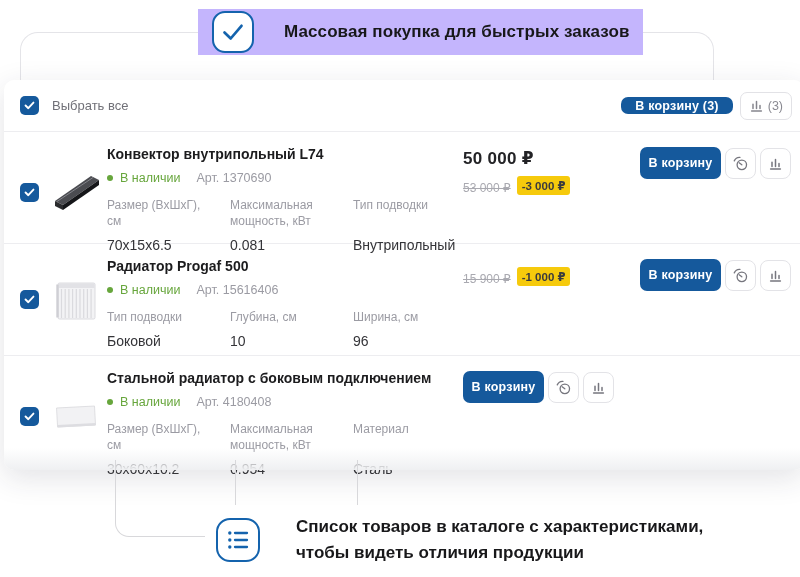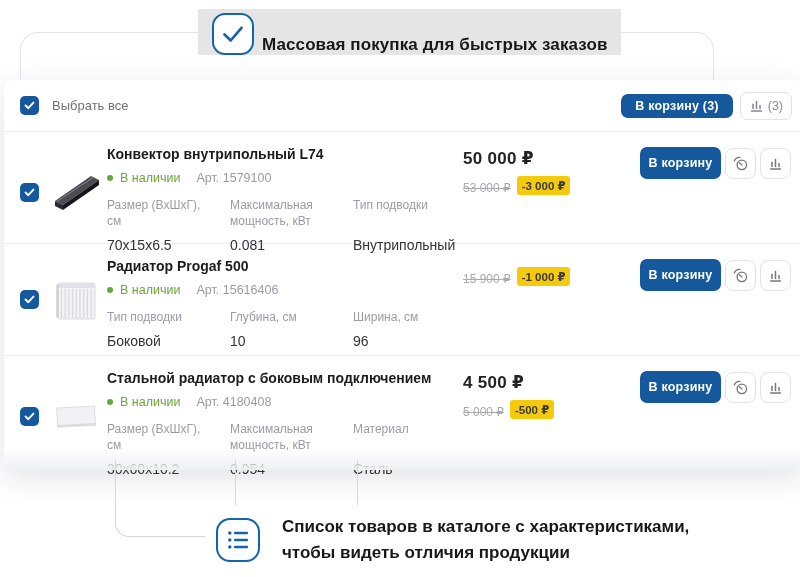--- a/index.html
+++ b/index.html
@@ -13,22 +13,22 @@
   
   .frame {
     position:absolute; left:20px; top:32px; width:694px; height:70px;
     border:1px solid #e4e4e8; border-bottom:none;
     border-radius:18px 18px 0 0; z-index:1;
   }
 
   
   .top-callout {
     position:absolute; left:198px; top:9px; z-index:3;
-    display:flex; align-items:flex-end; gap:8px;
-    background:#e5e5e5; padding:0 14px; height:46px;
+    display:flex; align-items:center; gap:30px;
+    background:#c4b5fd; padding:0 14px; height:46px;
   }
   .callout-icon {
     width:42px; height:42px; flex:0 0 42px;
     border:2.5px solid #1463ad; border-radius:13px; background:#fff;
     display:flex; align-items:center; justify-content:center;
   }
   .callout-text { font-size:17px; font-weight:bold; color:#18181a; letter-spacing:.1px; }
 
   
   .card {
@@ -48,21 +48,21 @@
   }
   .checkbox {
     width:19px; height:19px; background:#15599c; border-radius:5px;
     display:flex; align-items:center; justify-content:center; cursor:pointer; flex:0 0 19px;
   }
   .select-all-label { margin-left:13px; font-size:13px; color:#717178; }
   .header-actions { margin-left:auto; display:flex; align-items:center; gap:7px; }
   .btn-primary {
     background:#15599c; color:#fff; border:none; border-radius:7px;
     font-family:inherit; font-size:12.5px; font-weight:bold; letter-spacing:.2px;
-    height:24px; padding:0 14px; cursor:pointer;
+    height:17px; padding:0 14px; cursor:pointer;
   }
   .btn-compare-header {
     height:28px; padding:0 8px; background:#fff; border:1px solid #e2e2e6;
     border-radius:7px; color:#8a8a92; font-family:inherit; font-size:12.5px;
     display:flex; align-items:center; gap:4px; cursor:pointer;
   }
 
   .product-row {
     height:112px; display:grid;
     grid-template-columns:30px 57px 1fr 177px 152px;
@@ -113,21 +113,21 @@
   }
   .leader-mid, .leader-right {
     position:absolute; top:460px; width:1px; height:45px; background:#d8d8db; z-index:4;
   }
   .leader-mid { left:235px; }
   .leader-right { left:357px; }
 
   
   .bottom-callout {
     position:absolute; left:216px; top:514px; z-index:4;
-    display:flex; align-items:center; gap:22px;
+    display:flex; align-items:center; gap:36px;
   }
   .bottom-callout .callout-icon { width:44px; height:44px; flex:0 0 44px; border-radius:14px; }
   .bottom-text { font-size:17px; font-weight:bold; color:#18181a; line-height:26px; }
 </style>
 </head>
 <body>
 
 <div class="frame"></div>
 
 <div class="top-callout">
@@ -171,21 +171,21 @@
         <polygon points="5,35 41,10 49,14 13,39" fill="#4b4c51"></polygon>
         <polygon points="13,39 49,14 49,19 13,44" fill="#151619"></polygon>
         <polygon points="5,35 13,39 13,44 5,40" fill="#2a2b2e"></polygon>
         <line x1="7" y1="35.5" x2="43" y2="11.5" stroke="#83848a" stroke-width="1"></line>
       </svg>
     </span>
     <div class="product-info">
       <div class="product-title">Конвектор внутрипольный L74</div>
       <div class="availability">
         <span class="stock">В наличии</span>
-        <span class="sku">Арт. 1579100</span>
+        <span class="sku">Арт. 1370690</span>
       </div>
       <div class="specs">
         <div class="spec-label">Размер (ВхШхГ), см</div>
         <div class="spec-value">70x15x6.5</div>
         <div class="spec-label">Максимальная мощность, кВт</div>
         <div class="spec-value">0.081</div>
         <div class="spec-label">Тип подводки</div>
         <div class="spec-value">Внутрипольный</div>
       </div>
     </div>
@@ -287,27 +287,20 @@
         <span class="stock">В наличии</span>
         <span class="sku">Арт. 4180408</span>
       </div>
       <div class="specs">
         <div class="spec-label">Размер (ВхШхГ), см</div>
         <div class="spec-value">30x60x10.2</div>
         <div class="spec-label">Максимальная мощность, кВт</div>
         <div class="spec-value">0.954</div>
         <div class="spec-label">Материал</div>
         <div class="spec-value">Сталь</div>
-      </div>
-    </div>
-    <div class="price-block">
-      <div class="price">4 500 ₽</div>
-      <div class="price-sub">
-        <span class="old-price">5 000 ₽</span>
-        <span class="discount">-500 ₽</span>
       </div>
     </div>
     <div class="row-actions">
       <button class="btn-primary btn-cart">В корзину</button>
       <button class="icon-btn">
         <svg width="17" height="17" viewBox="0 0 18 18">
             <circle cx="10.4" cy="10.4" r="5" fill="none" stroke="#76767e" stroke-width="1.4"></circle>
             <path d="M10.4 10.4L7.5 8.2" stroke="#76767e" stroke-width="1.4" stroke-linecap="round"></path>
             <path d="M2.4 6.2C3.5 3.8 5.8 2.3 8.4 2.5" fill="none" stroke="#76767e" stroke-width="1.4" stroke-linecap="round"></path>
           </svg>

